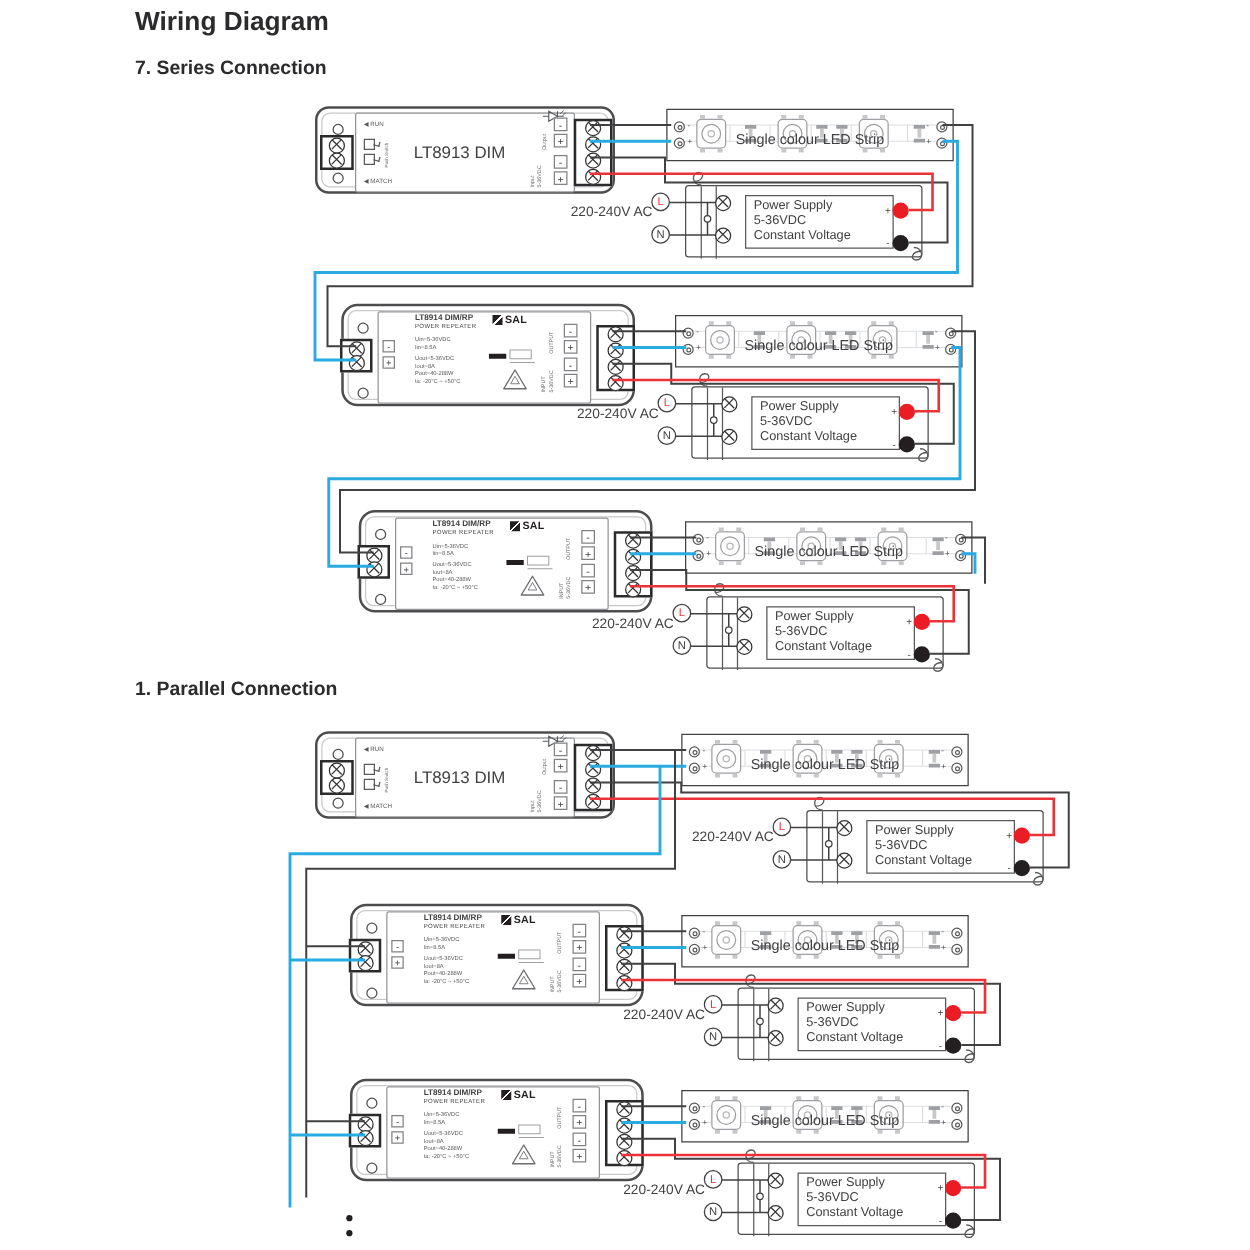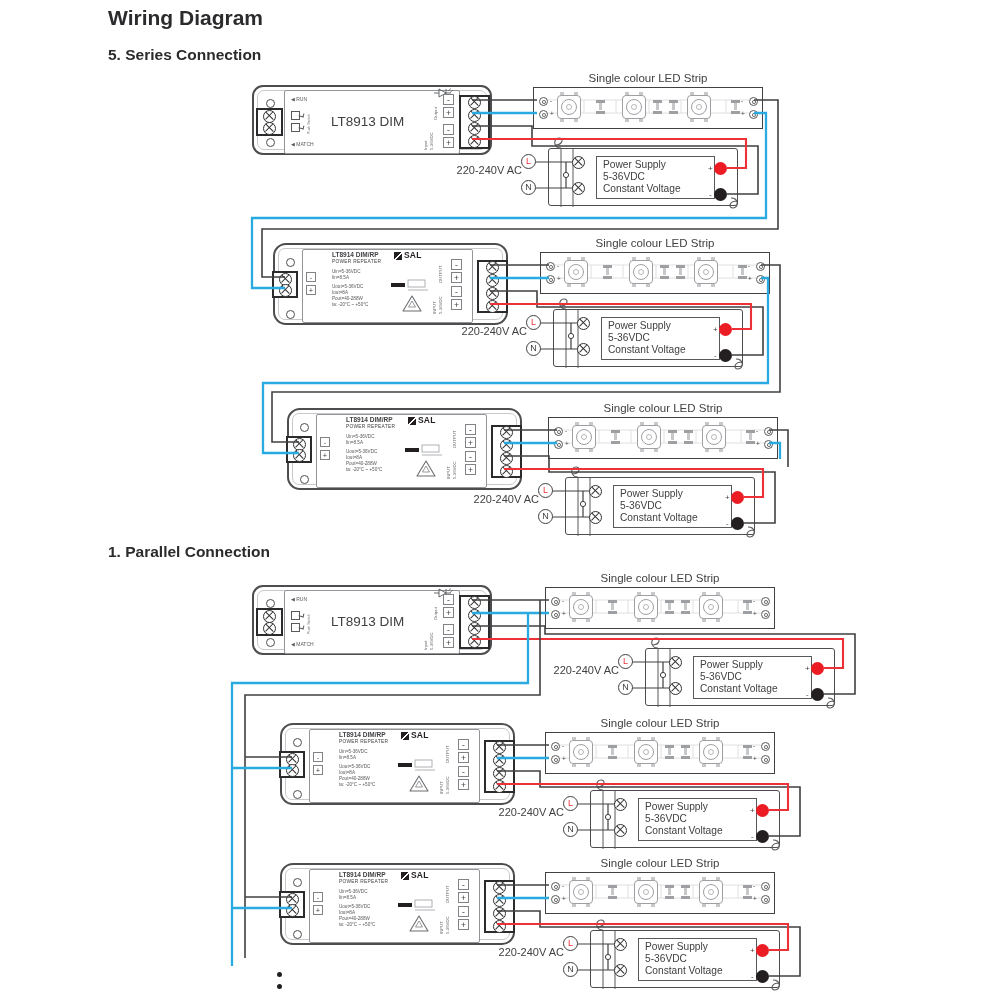--- a/index.html
+++ b/index.html
@@ -30,21 +30,21 @@
   .pushbox{position:absolute;width:7px;height:7px;border:1px solid #58595b;background:#fff;}
   .pushbox::after{content:"";position:absolute;left:7px;top:1px;width:4px;height:3px;border-bottom:1px solid #58595b;border-right:1px solid #58595b;transform:rotate(15deg);}
   .b14title{position:absolute;font-size:6.5px;font-weight:bold;color:#414042;white-space:nowrap;}
   .b14sub{position:absolute;font-size:4.8px;color:#414042;letter-spacing:0.3px;white-space:nowrap;}
   .spec{position:absolute;font-size:4.6px;color:#58595b;white-space:nowrap;}
   .sal{position:absolute;font-size:8.5px;font-weight:bold;color:#231f20;white-space:nowrap;letter-spacing:0.2px;}
   .sallogo{position:absolute;width:8px;height:8px;background:linear-gradient(135deg,#231f20 46%,#fff 46%,#fff 58%,#231f20 58%);}
 
   
   .strip{width:230px;height:42px;border:1.6px solid #414042;background:#fff;box-sizing:border-box;}
-  .striplabel{position:absolute;width:230px;text-align:center;font-size:11.5px;color:#414042;white-space:nowrap;}
+  .striplabel{position:absolute;width:230px;text-align:center;font-size:11.5px;color:#414042;white-space:nowrap;margin-top:34px;}
   .pad{position:absolute;width:7px;height:7px;border:1px solid #58595b;border-radius:50%;background:#fff;}
   .pad::after{content:"";position:absolute;left:2px;top:2px;width:1.6px;height:1.6px;border:0.8px solid #58595b;border-radius:50%;}
   .pm{position:absolute;font-size:6.5px;line-height:7px;color:#414042;}
   .ledpkg{position:absolute;width:24px;height:24px;border:1.4px solid #9d9fa2;border-radius:4px;background:#fff;box-sizing:border-box;}
   .ring{position:absolute;left:3px;top:3px;width:14px;height:14px;border:1.2px solid #9d9fa2;border-radius:50%;}
   .ring::after{content:"";position:absolute;left:4px;top:4px;width:4px;height:4px;border:1px solid #b5b6b8;border-radius:50%;}
   .cpad{position:absolute;width:4px;height:3px;background:#c7c8ca;}
   .cpad.tl{left:2px;top:-4px;} .cpad.tr{right:2px;top:-4px;}
   .cpad.bl{left:2px;bottom:-4px;} .cpad.br{right:2px;bottom:-4px;}
   .res{position:absolute;width:9px;height:14px;border-top:3.5px solid #9d9fa2;border-bottom:3.5px solid #9d9fa2;box-sizing:border-box;}
@@ -59,21 +59,21 @@
   .lncirc{position:absolute;width:13px;height:13px;border:1.2px solid #414042;border-radius:50%;font-size:9px;line-height:13px;text-align:center;background:#fff;box-sizing:content-box;}
   .acl{position:absolute;width:100px;text-align:right;font-size:11px;color:#414042;white-space:nowrap;}
   .contdot{position:absolute;width:5px;height:5px;border-radius:50%;background:#231f20;}
   #wire-layer{position:absolute;left:0;top:0;pointer-events:none;}
 </style>
 </head>
 <body>
 
 <div id="diagram">
   <div id="title" class="hdr">Wiring Diagram</div>
-  <div id="h-series" class="hdr">5. Series Connection</div>
+  <div id="h-series" class="hdr">7. Series Connection</div>
   <div id="h-parallel" class="hdr">1. Parallel Connection</div>
 <div class="ctrl c13" style="position: absolute; left: 252px; top: 85px;">
     <div class="screwhole" style="left:12px;top:12px;"></div>
     <div class="screwhole" style="left:12px;top:51px;"></div>
     <div class="tblock" style="left:2px;top:21px;width:27px;height:28px;"></div>
     <div class="screw" style="left:9px;top:23px;"></div>
     <div class="screw" style="left:9px;top:35px;"></div>
     <div class="panel" style="left:30px;top:3px;width:174px;height:62px;"></div>
     <div class="tinytxt" style="left:37px;top:9px;">◀ RUN</div>
     <div class="pushbox" style="left:37px;top:24px;"></div>

